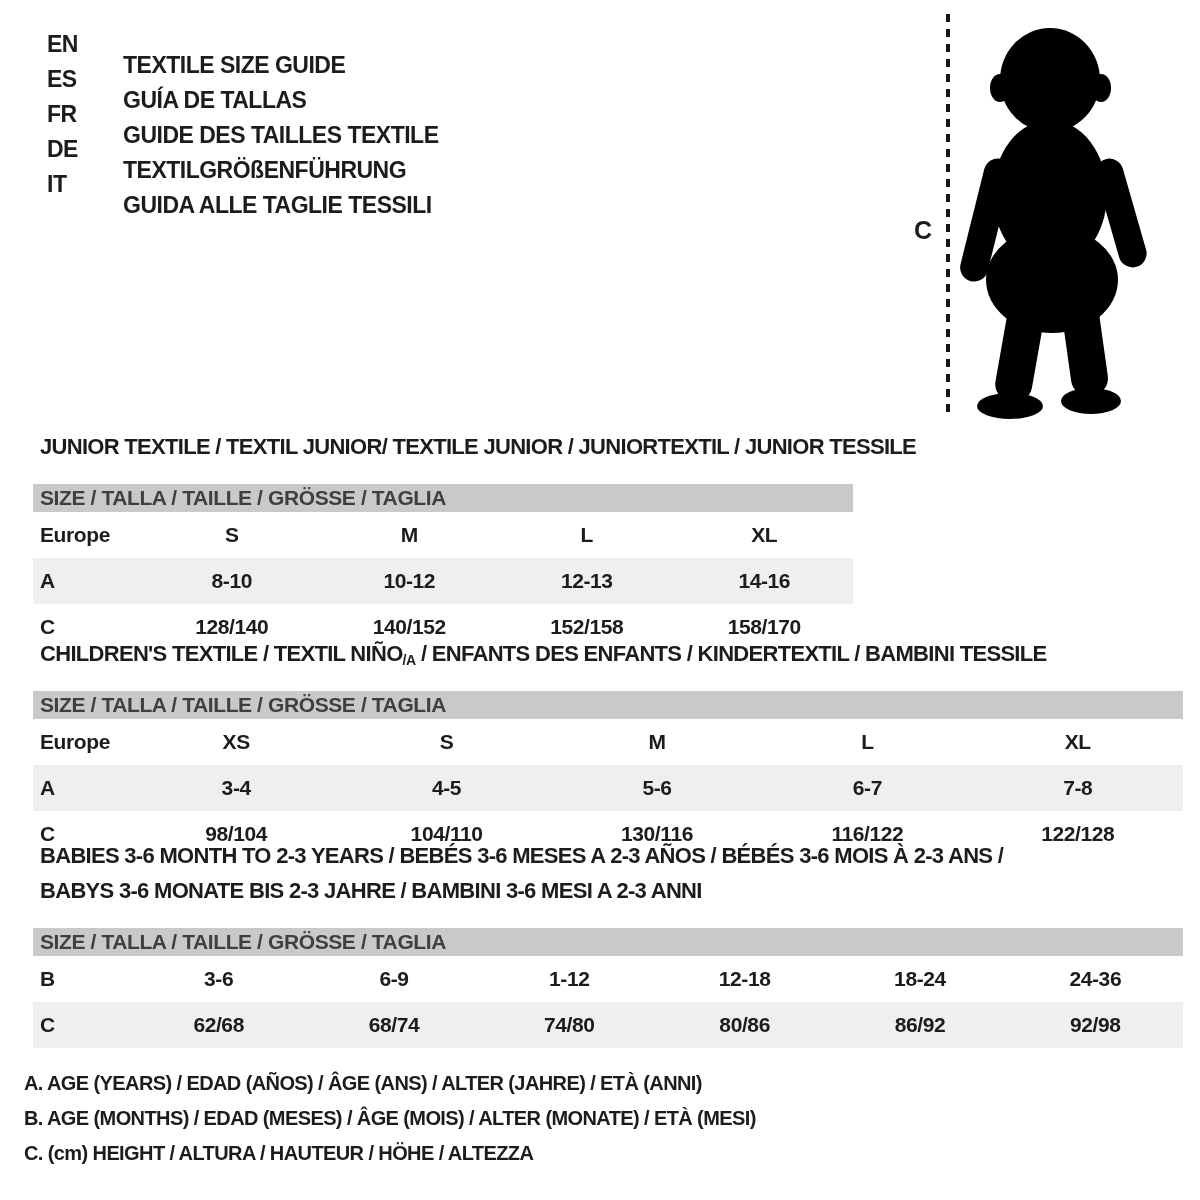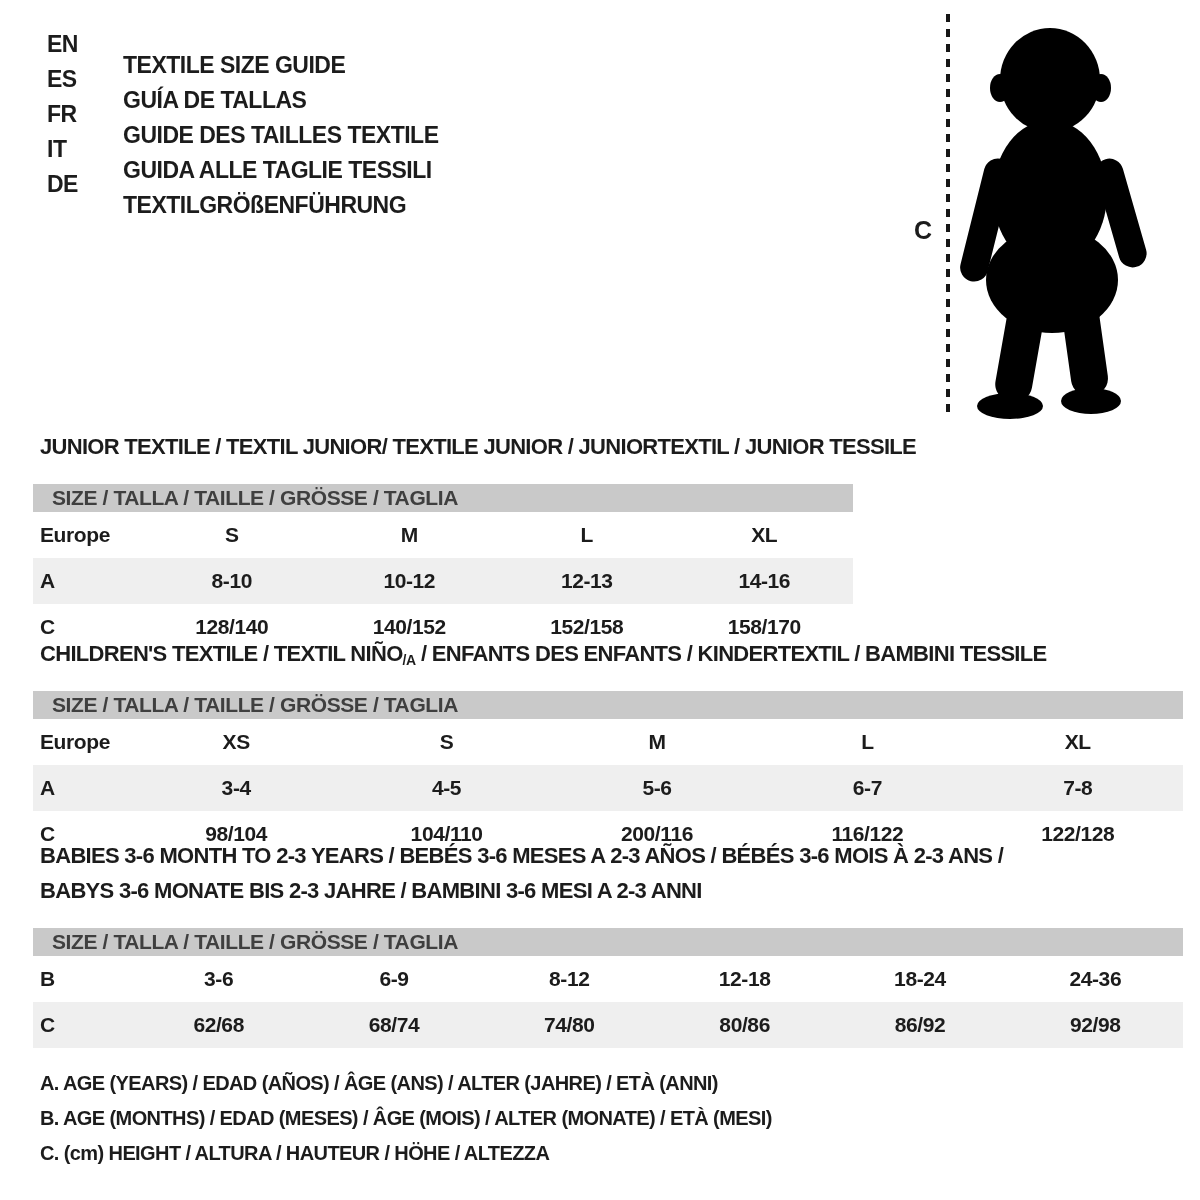--- a/index.html
+++ b/index.html
@@ -21,53 +21,53 @@
   .measure-label{position:absolute;left:914px;top:216px;font-size:25px;}
   .baby-figure{position:absolute;left:958px;top:22px;width:192px;height:400px;}
   
   .section-title{position:absolute;left:40px;font-size:22px;letter-spacing:-0.7px;white-space:nowrap;}
   .section-title .subscript{font-size:14px;vertical-align:-4px;letter-spacing:-0.5px;}
   
   table.size-table{position:absolute;left:33px;border-collapse:collapse;table-layout:fixed;}
   table.size-table td{padding:0;font-size:21px;letter-spacing:-0.4px;text-align:center;height:46px;vertical-align:middle;}
   table.size-table td.row-label{text-align:left;padding-left:7px;}
   table.size-table tr.bar td{
-    background:#c9c9c9;color:#3f3f3f;text-align:left;padding-left:19px;height:28px;
+    background:#c9c9c9;color:#3f3f3f;text-align:left;padding-left:7px;height:28px;
     font-size:21px;letter-spacing:-0.4px;
   }
   tr.shaded td{background:#efefef;}
   table.junior{top:484px;width:820px;}
   table.children{top:691px;width:1150px;}
   table.babies{top:928px;width:1150px;}
   
-  .legend-line{position:absolute;left:40px;font-size:20px;letter-spacing:-0.6px;white-space:nowrap;}
+  .legend-line{position:absolute;left:24px;font-size:20px;letter-spacing:-0.6px;white-space:nowrap;}
 </style>
 </head>
 <body>
 
 <div class="lang-list">
   <div class="lang-row">
     <span class="lang-code">EN</span>
     <span class="lang-label">TEXTILE SIZE GUIDE</span>
   </div>
   <div class="lang-row">
     <span class="lang-code">ES</span>
     <span class="lang-label">GUÍA DE TALLAS</span>
   </div>
   <div class="lang-row">
     <span class="lang-code">FR</span>
     <span class="lang-label">GUIDE DES TAILLES TEXTILE</span>
   </div>
   <div class="lang-row">
+    <span class="lang-code">DE</span>
+    <span class="lang-label">TEXTILGRÖßENFÜHRUNG</span>
+  </div>
+  <div class="lang-row">
     <span class="lang-code">IT</span>
     <span class="lang-label">GUIDA ALLE TAGLIE TESSILI</span>
-  </div>
-  <div class="lang-row">
-    <span class="lang-code">DE</span>
-    <span class="lang-label">TEXTILGRÖßENFÜHRUNG</span>
   </div>
 </div>
 
 <div class="measure-line"></div>
 <div class="measure-label">C</div>
 <svg class="baby-figure" viewBox="0 0 192 400" aria-hidden="true">
   <g fill="#000000">
     <ellipse cx="42" cy="66" rx="10" ry="14"></ellipse>
     <ellipse cx="143" cy="66" rx="10" ry="14"></ellipse>
     <ellipse cx="92" cy="58" rx="50" ry="52"></ellipse>
@@ -146,21 +146,21 @@
     <td>3-4</td>
     <td>4-5</td>
     <td>5-6</td>
     <td>6-7</td>
     <td>7-8</td>
   </tr>
   <tr>
     <td class="row-label">C</td>
     <td>98/104</td>
     <td>104/110</td>
-    <td>200/116</td>
+    <td>130/116</td>
     <td>116/122</td>
     <td>122/128</td>
   </tr>
 </tbody>
   </table>
 
 <div class="section-title" style="top:843px;">BABIES 3-6 MONTH TO 2-3 YEARS / BEBÉS 3-6 MESES A 2-3 AÑOS / BÉBÉS 3-6 MOIS À 2-3 ANS /</div>
 <div class="section-title" style="top:878px;">BABYS 3-6 MONATE BIS 2-3 JAHRE / BAMBINI 3-6 MESI A 2-3 ANNI</div>
 <table class="size-table babies">
   <colgroup>
@@ -173,21 +173,21 @@
       <col>
     </colgroup>
   <tbody>
       <tr class="bar">
     <td colspan="7">SIZE / TALLA / TAILLE / GRÖSSE / TAGLIA</td>
   </tr>
   <tr>
     <td class="row-label">B</td>
     <td>3-6</td>
     <td>6-9</td>
-    <td>8-12</td>
+    <td>1-12</td>
     <td>12-18</td>
     <td>18-24</td>
     <td>24-36</td>
   </tr>
   <tr class="shaded">
     <td class="row-label">C</td>
     <td>62/68</td>
     <td>68/74</td>
     <td>74/80</td>
     <td>80/86</td>

